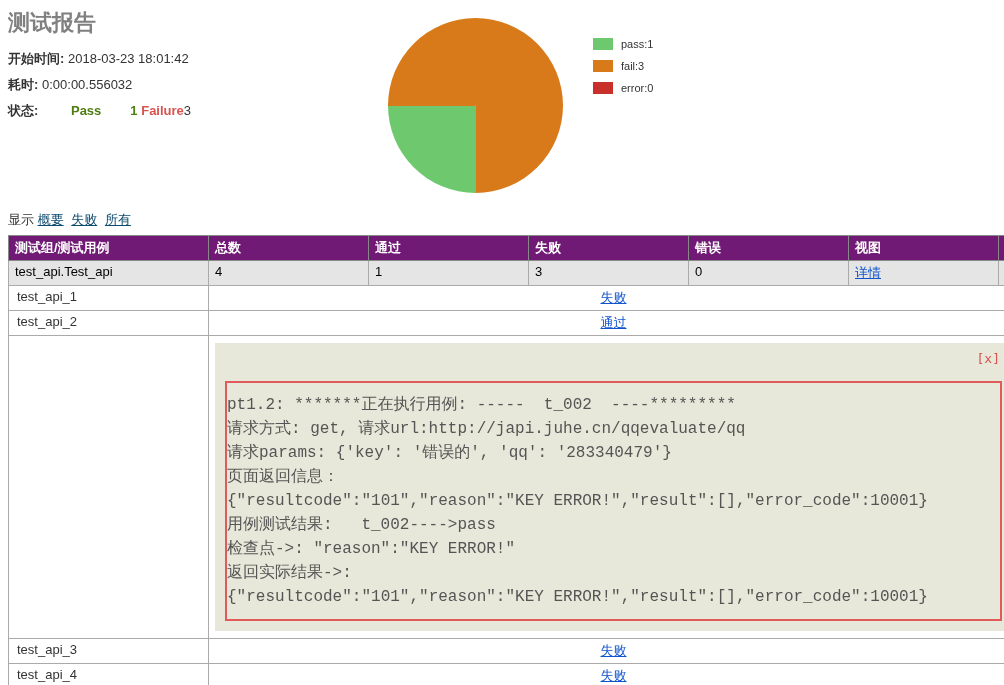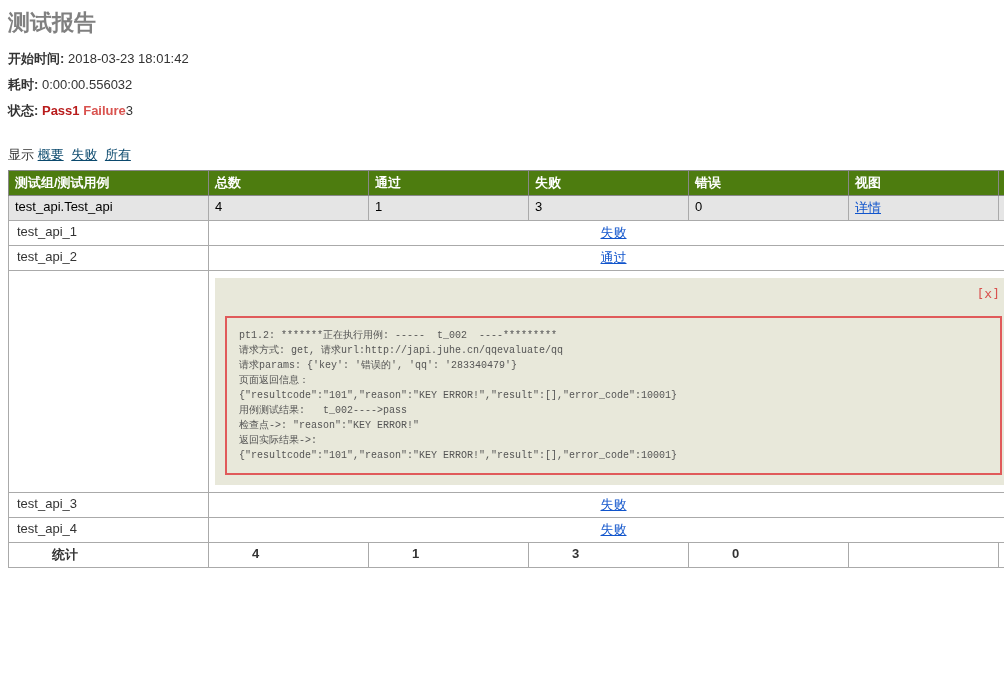--- a/index.html
+++ b/index.html
@@ -18,42 +18,42 @@
   }
   .header-left { flex: 0 0 320px; }
   h1 {
     font-size: 22px;
     font-weight: bold;
     color: #808080;
     margin: 0 0 12px 0;
   }
   .meta-line { margin: 8px 0; font-size: 13px; }
   .meta-line b { font-weight: bold; }
-  .status-pass { color: #b91c1c; font-weight: bold; }
+  .status-pass { color: #4d7c0f; font-weight: bold; margin-left: 29px; }
   .status-fail { color: #d9534f; font-weight: bold; }
   .section-sub { margin-top: 20px; margin-bottom: 20px; }
   .chart-area { display: flex; align-items: flex-start; gap: 30px; margin-top: 10px; }
   .pie {
     width: 175px;
     height: 175px;
     border-radius: 50%;
     position: relative;
   }
   .legend { margin-top: 20px; }
   .legend-item { display: flex; align-items: center; gap: 8px; margin-bottom: 10px; font-size: 11px; }
   .legend-swatch { width: 20px; height: 12px; display: inline-block; }
   .filter-line { margin-top: 18px; margin-bottom: 6px; font-size: 13px; }
   .filter-line a { color: #0c4a6e; text-decoration: underline; margin-right: 4px; cursor: pointer; text-align: center; }
   table.main {
     width: 100%;
     border-collapse: collapse;
     table-layout: fixed;
   }
   table.main th {
-    background: #4d7c0f;
+    background: #701a75;
     color: #fff;
     text-align: left;
     padding: 3px 6px;
     font-weight: bold;
     border: 1px solid #888;
     font-size: 13px;
   }
   table.main td {
     padding: 3px 6px;
     border: 1px solid #aaa;
@@ -76,24 +76,24 @@
     position: absolute;
     top: 8px;
     right: 12px;
     color: #d9534f;
     font-family: monospace;
     font-size: 13px;
     cursor: pointer;
   }
   .detail-pre {
     border: 2px solid #e05a5a;
-    padding: 10px 12px;
+    padding: 10px 0;
     margin-top: 28px;
     font-family: "Courier New", monospace;
-    font-size: 10px;
+    font-size: 16px;
     line-height: 1.5;
     white-space: pre-wrap;
     word-break: break-all;
     color: #555;
   }
   .col-name  { width: 200px; }
   .col-num   { width: 160px; }
   .col-view  { width: 150px; }
 </style>
 </head>
@@ -110,20 +110,37 @@
       <b>耗时:</b>
       <span>0:00:00.556032</span>
     </div>
     <div class="meta-line">
       <b>状态:</b>
       <span class="status-pass">Pass</span><span class="status-pass">1</span>
       <span class="status-fail">Failure</span><span>3</span>
     </div>
   </div>
 
+  <div class="chart-area">
+    <div class="pie" id="pie" style="background: conic-gradient(from 180deg, rgb(110, 201, 110) 0deg, rgb(110, 201, 110) 90deg, rgb(216, 122, 26) 90deg, rgb(216, 122, 26) 360deg);"></div>
+    <div class="legend">
+      <div class="legend-item">
+        <span class="legend-swatch" id="sw0" style="background: rgb(110, 201, 110);"></span>
+        <span>pass:1</span>
+      </div>
+      <div class="legend-item">
+        <span class="legend-swatch" id="sw1" style="background: rgb(216, 122, 26);"></span>
+        <span>fail:3</span>
+      </div>
+      <div class="legend-item">
+        <span class="legend-swatch" id="sw2" style="background: rgb(201, 48, 44);"></span>
+        <span>error:0</span>
+      </div>
+    </div>
+  </div>
 </div>
 
 <div class="filter-line">
   <span>显示</span>
   <a>概要</a>
   <a>失败</a>
   <a>所有</a>
 </div>
 
 <table class="main">

